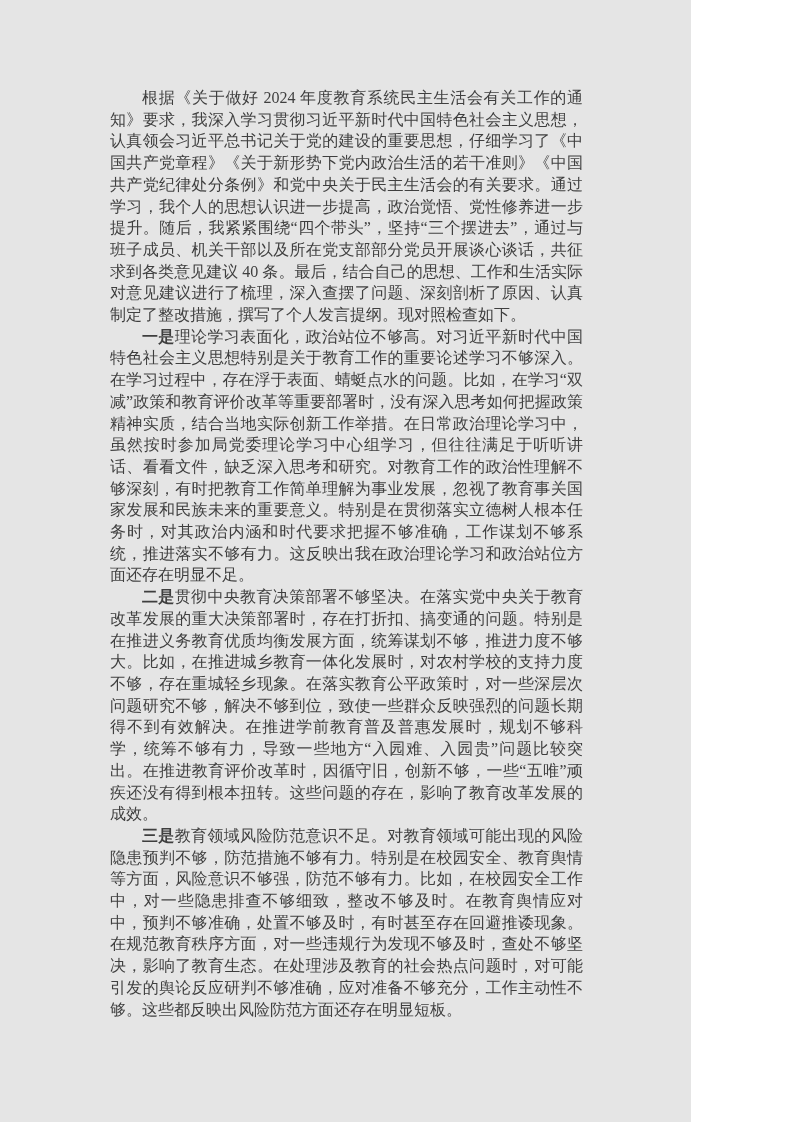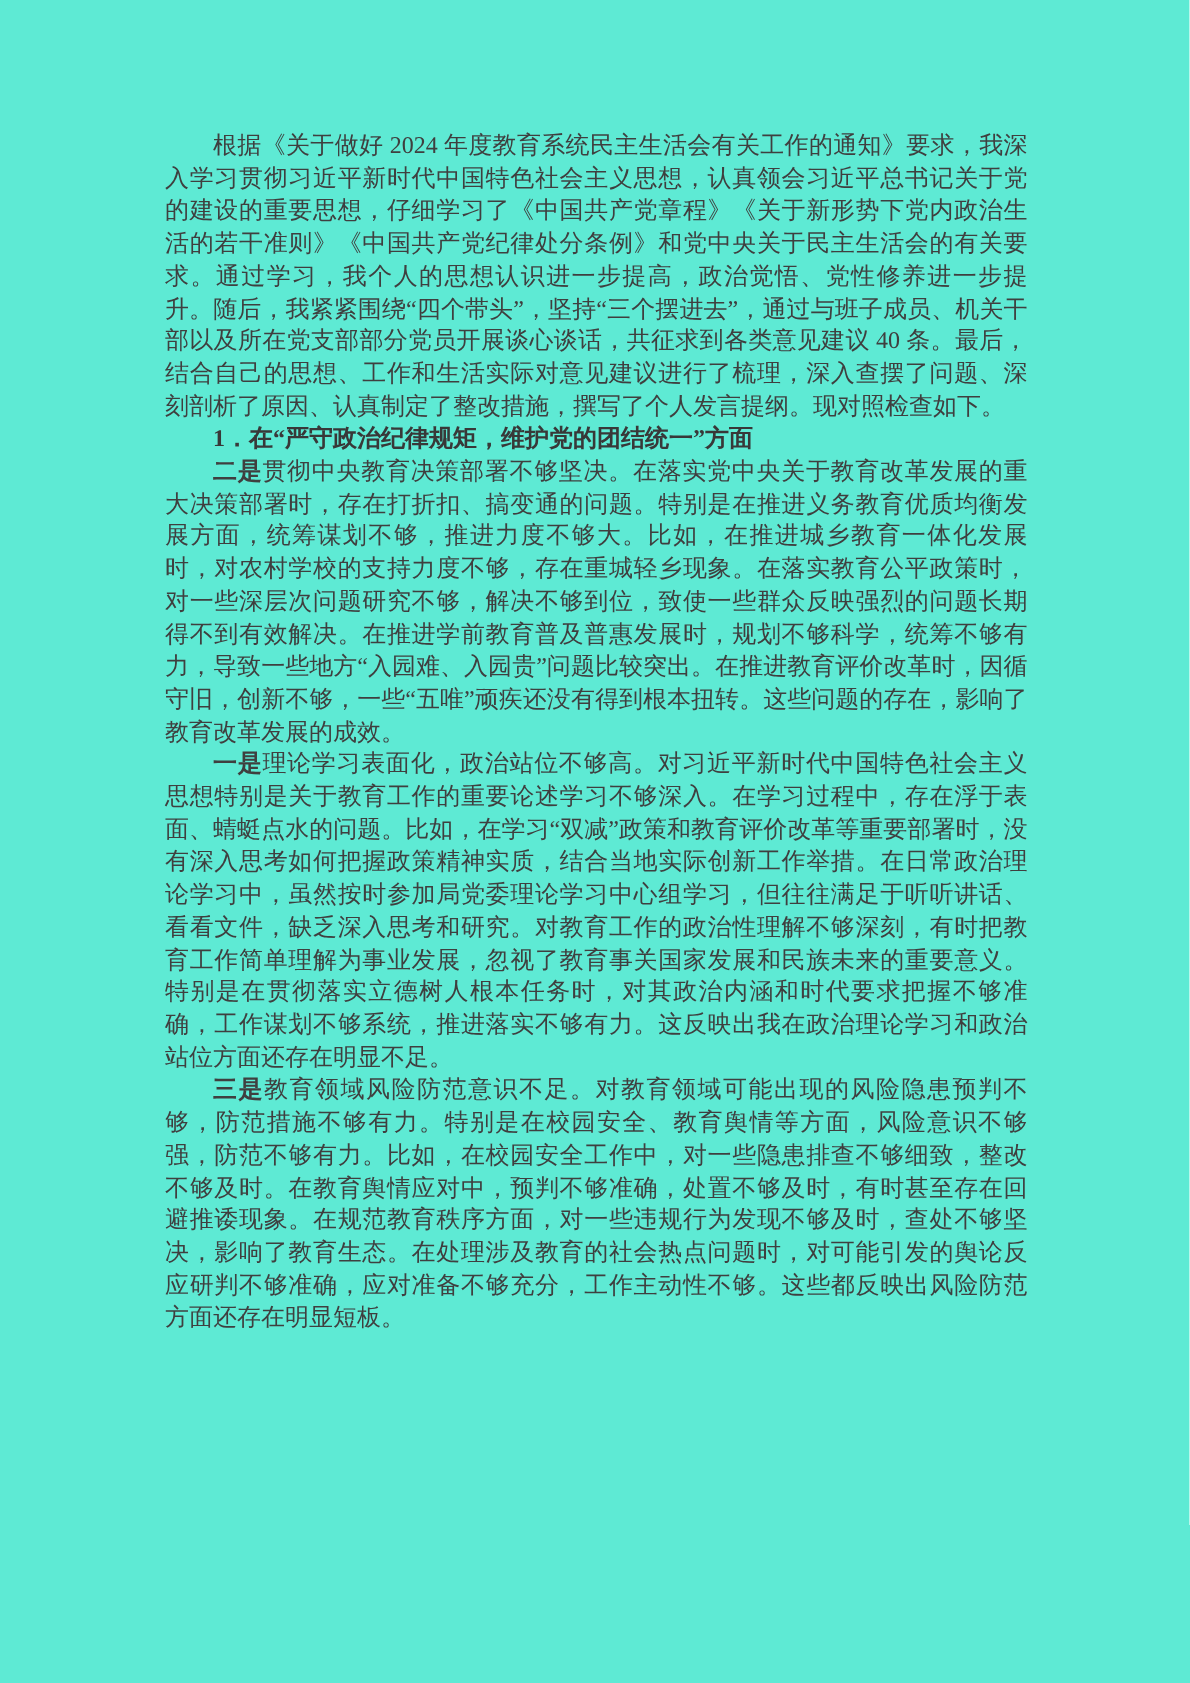--- a/index.html
+++ b/index.html
@@ -2,23 +2,23 @@
 <html><head>
 <meta charset="utf-8">
 <style>
   html, body {
     margin: 0;
     padding: 0;
     background: #ffffff;
   }
   .page {
     position: relative;
-    width: 793px;
+    width: 691px;
     height: 1122px;
-    background: #5eead4;
+    background: #e5e5e5;
     box-sizing: border-box;
     padding: 87px 108px 0 110px;
     overflow: hidden;
   }
   .doc-body {
     font-family: "Liberation Serif", "DejaVu Serif", serif;
     font-size: 16px;
     line-height: 21.7px;
     color: #3f3f3f;
     text-align: justify;
@@ -39,24 +39,23 @@
 </style>
 </head>
 <body>
 
 <div class="page">
   <div class="doc-body">
 
     <p>根据《关于做好 2024 年度教育系统民主生活会有关工作的通知》要求，我深入学习贯彻习近平新时代中国特色社会主义思想，认真领会习近平总书记关于党的建设的重要思想，仔细学习了《中国共产党章程》《关于新形势下党内政治生活的若干准则》《中国共产党纪律处分条例》和党中央关于民主生活会的有关要求。通过学习，我个人的思想认识进一步提高，政治觉悟、党性修养进一步提升。随后，我紧紧围绕“四个带头”，坚持“三个摆进去”，通过与班子成员、机关干部以及所在党支部部分党员开展谈心谈话，共征求到各类意见建议 40 条。最后，结合自己的思想、工作和生活实际对意见建议进行了梳理，深入查摆了问题、深刻剖析了原因、认真制定了整改措施，撰写了个人发言提纲。现对照检查如下。</p>
 
 
-    <p class="doc-heading">1．在“严守政治纪律规矩，维护党的团结统一”方面</p>
+
+    <p><span class="point-lead">一是</span><span>理论学习表面化，政治站位不够高。对习近平新时代中国特色社会主义思想特别是关于教育工作的重要论述学习不够深入。在学习过程中，存在浮于表面、蜻蜓点水的问题。比如，在学习“双减”政策和教育评价改革等重要部署时，没有深入思考如何把握政策精神实质，结合当地实际创新工作举措。在日常政治理论学习中，虽然按时参加局党委理论学习中心组学习，但往往满足于听听讲话、看看文件，缺乏深入思考和研究。对教育工作的政治性理解不够深刻，有时把教育工作简单理解为事业发展，忽视了教育事关国家发展和民族未来的重要意义。特别是在贯彻落实立德树人根本任务时，对其政治内涵和时代要求把握不够准确，工作谋划不够系统，推进落实不够有力。这反映出我在政治理论学习和政治站位方面还存在明显不足。</span></p>
 
     <p><span class="point-lead">二是</span><span>贯彻中央教育决策部署不够坚决。在落实党中央关于教育改革发展的重大决策部署时，存在打折扣、搞变通的问题。特别是在推进义务教育优质均衡发展方面，统筹谋划不够，推进力度不够大。比如，在推进城乡教育一体化发展时，对农村学校的支持力度不够，存在重城轻乡现象。在落实教育公平政策时，对一些深层次问题研究不够，解决不够到位，致使一些群众反映强烈的问题长期得不到有效解决。在推进学前教育普及普惠发展时，规划不够科学，统筹不够有力，导致一些地方“入园难、入园贵”问题比较突出。在推进教育评价改革时，因循守旧，创新不够，一些“五唯”顽疾还没有得到根本扭转。这些问题的存在，影响了教育改革发展的成效。</span></p>
-
-    <p><span class="point-lead">一是</span><span>理论学习表面化，政治站位不够高。对习近平新时代中国特色社会主义思想特别是关于教育工作的重要论述学习不够深入。在学习过程中，存在浮于表面、蜻蜓点水的问题。比如，在学习“双减”政策和教育评价改革等重要部署时，没有深入思考如何把握政策精神实质，结合当地实际创新工作举措。在日常政治理论学习中，虽然按时参加局党委理论学习中心组学习，但往往满足于听听讲话、看看文件，缺乏深入思考和研究。对教育工作的政治性理解不够深刻，有时把教育工作简单理解为事业发展，忽视了教育事关国家发展和民族未来的重要意义。特别是在贯彻落实立德树人根本任务时，对其政治内涵和时代要求把握不够准确，工作谋划不够系统，推进落实不够有力。这反映出我在政治理论学习和政治站位方面还存在明显不足。</span></p>
 
     <p><span class="point-lead">三是</span><span>教育领域风险防范意识不足。对教育领域可能出现的风险隐患预判不够，防范措施不够有力。特别是在校园安全、教育舆情等方面，风险意识不够强，防范不够有力。比如，在校园安全工作中，对一些隐患排查不够细致，整改不够及时。在教育舆情应对中，预判不够准确，处置不够及时，有时甚至存在回避推诿现象。在规范教育秩序方面，对一些违规行为发现不够及时，查处不够坚决，影响了教育生态。在处理涉及教育的社会热点问题时，对可能引发的舆论反应研判不够准确，应对准备不够充分，工作主动性不够。这些都反映出风险防范方面还存在明显短板。</span></p>
 
 
 
   </div>
 </div>
 
 </body></html>

